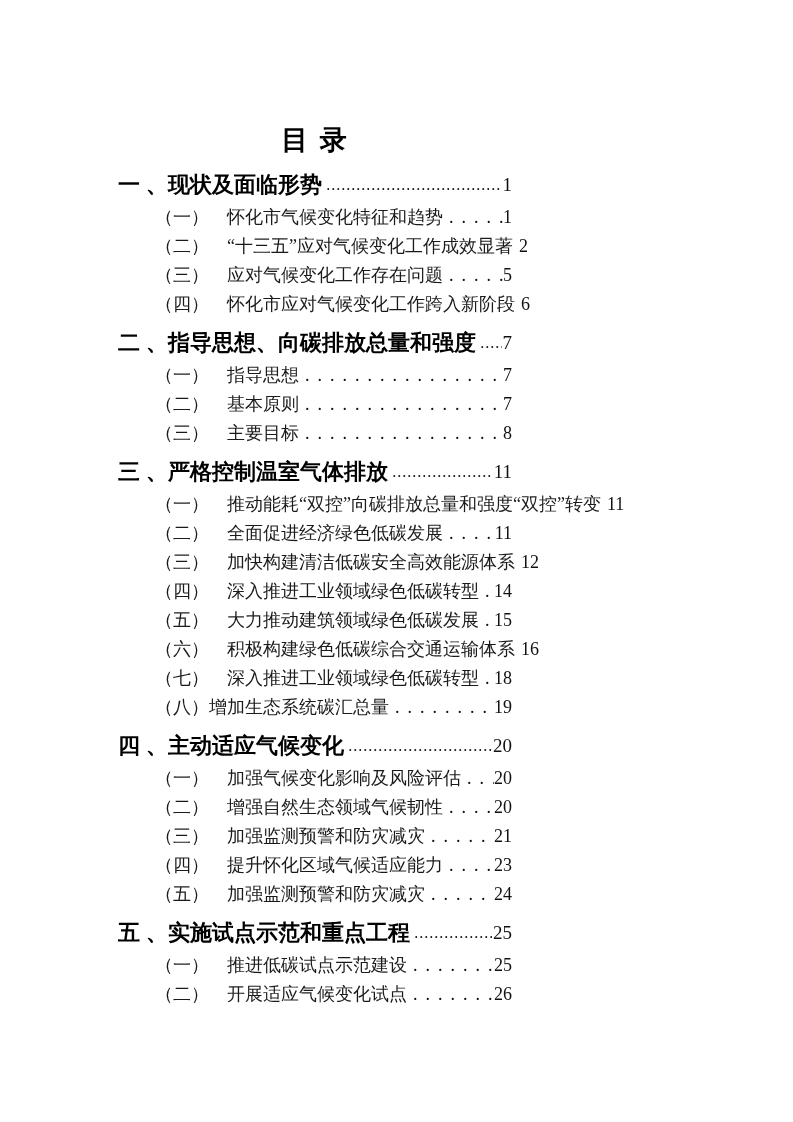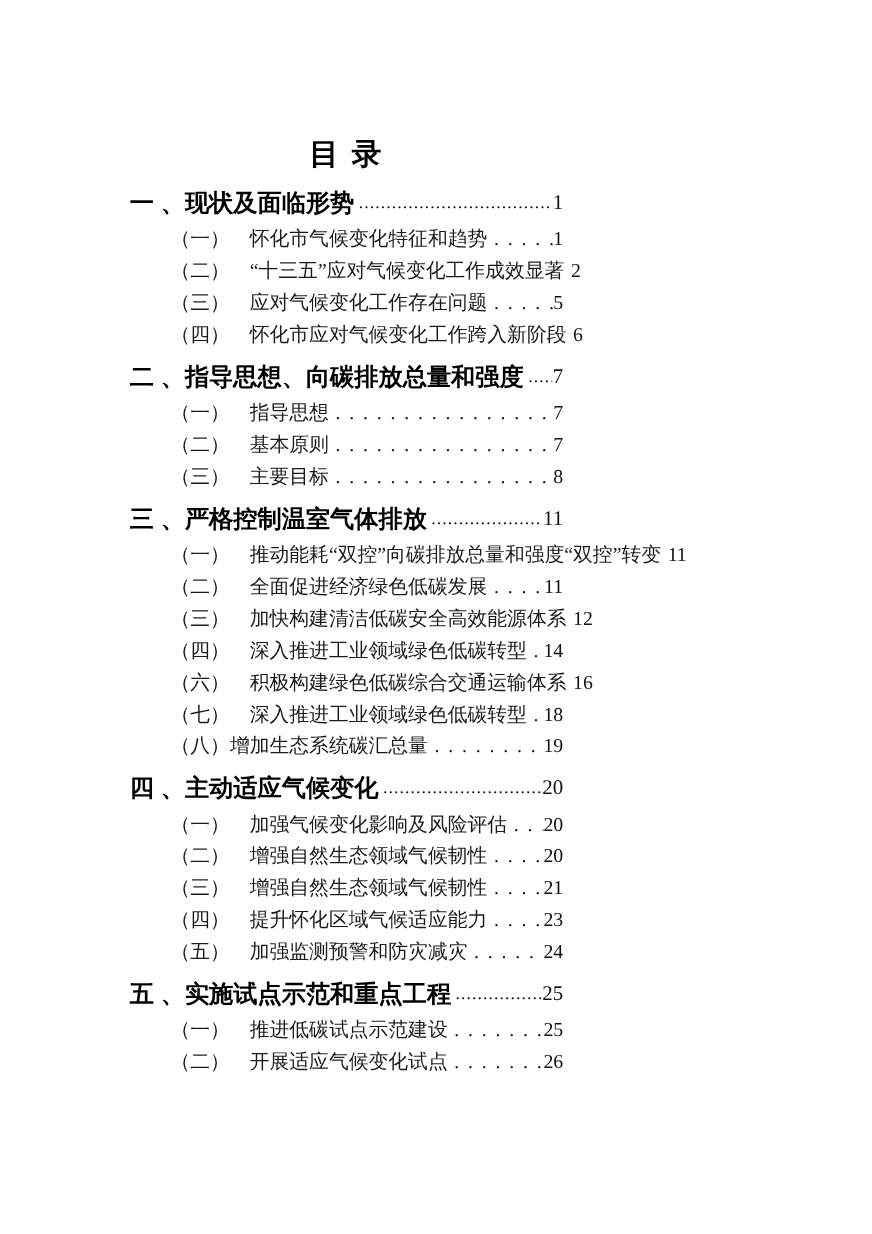--- a/index.html
+++ b/index.html
@@ -162,20 +162,25 @@
         <span class="item-label">（三）　加快构建清洁低碳安全高效能源体系</span>
         <span class="dots dots-spaced"></span>
         <span class="pg">12</span>
       </div>
       <div class="item-row">
         <span class="item-label">（四）　深入推进工业领域绿色低碳转型</span>
         <span class="dots dots-spaced"></span>
         <span class="pg">14</span>
       </div>
       <div class="item-row">
+        <span class="item-label">（五）　大力推动建筑领域绿色低碳发展</span>
+        <span class="dots dots-spaced"></span>
+        <span class="pg">15</span>
+      </div>
+      <div class="item-row">
         <span class="item-label">（六）　积极构建绿色低碳综合交通运输体系</span>
         <span class="dots dots-spaced"></span>
         <span class="pg">16</span>
       </div>
       <div class="item-row">
         <span class="item-label">（七）　深入推进工业领域绿色低碳转型</span>
         <span class="dots dots-spaced"></span>
         <span class="pg">18</span>
       </div>
       <div class="item-row">
@@ -195,21 +200,21 @@
         <span class="item-label">（一）　加强气候变化影响及风险评估</span>
         <span class="dots dots-spaced"></span>
         <span class="pg">20</span>
       </div>
       <div class="item-row">
         <span class="item-label">（二）　增强自然生态领域气候韧性</span>
         <span class="dots dots-spaced"></span>
         <span class="pg">20</span>
       </div>
       <div class="item-row">
-        <span class="item-label">（三）　增强自然生态领域气候韧性</span>
+        <span class="item-label">（三）　加强监测预警和防灾减灾</span>
         <span class="dots dots-spaced"></span>
         <span class="pg">21</span>
       </div>
       <div class="item-row">
         <span class="item-label">（四）　提升怀化区域气候适应能力</span>
         <span class="dots dots-spaced"></span>
         <span class="pg">23</span>
       </div>
       <div class="item-row">
         <span class="item-label">（五）　加强监测预警和防灾减灾</span>

